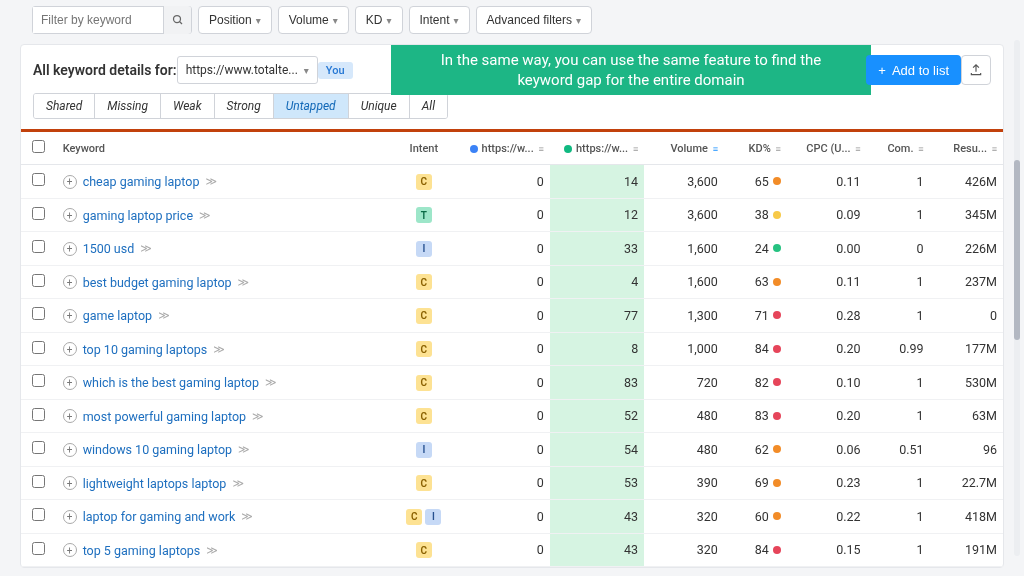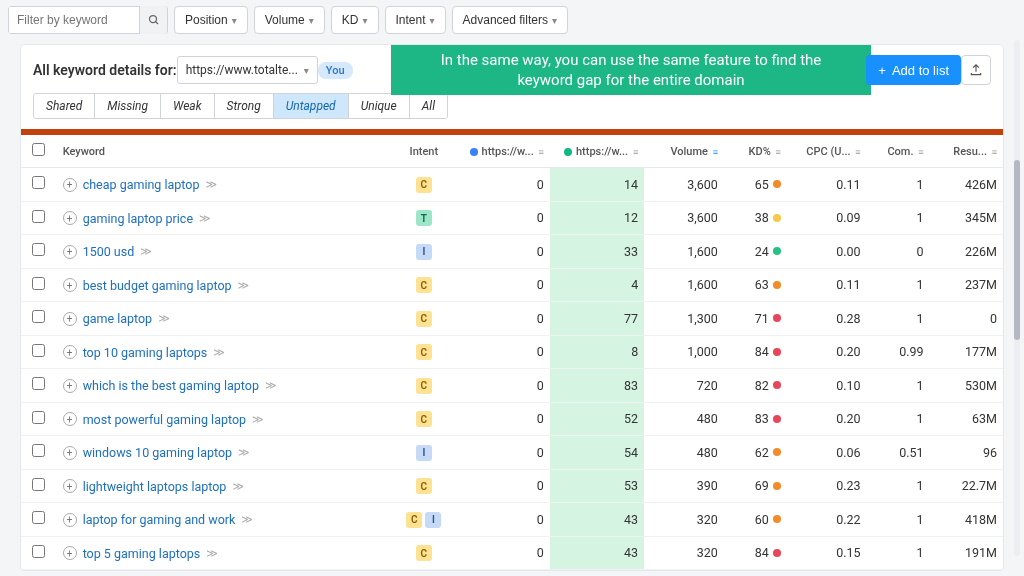--- a/index.html
+++ b/index.html
@@ -1,45 +1,45 @@
 <!DOCTYPE html>
 <html><head>
 <meta charset="utf-8">
 <style>
   * { box-sizing: border-box; margin: 0; padding: 0; }
   body { font-family: -apple-system, BlinkMacSystemFont, "Segoe UI", Roboto, sans-serif; background: #f4f5f7; font-size: 13px; color: #333; }
   .page { width: 1024px; height: 576px; margin: 0 auto; background: #f4f5f7; overflow: hidden; position: relative; }
   .card { background: #fff; margin: 0 20px; border: 1px solid #e5e7eb; border-radius: 4px; }
 
   
-  .filter-row { display: flex; align-items: center; gap: 6px; padding: 6px 20px 10px 8px; }
+  .filter-row { display: flex; align-items: center; gap: 6px; padding: 6px 20px 10px 32px; }
   .kw-input-wrap { display: flex; align-items: center; border: 1px solid #d0d3d9; border-radius: 3px; background: #fff; height: 28px; }
   .kw-input { border: none; outline: none; padding: 0 8px; width: 130px; font-size: 12px; height: 26px; }
   .kw-search-btn { width: 28px; height: 28px; border: none; border-left: 1px solid #d0d3d9; background: #f1f2f4; cursor: pointer; border-radius: 0 3px 3px 0; display: flex; align-items: center; justify-content: center; color: #666; }
   .pill-btn { display: inline-flex; align-items: center; gap: 4px; border: 1px solid #d0d3d9; background: #fff; border-radius: 4px; padding: 0 10px; height: 28px; font-size: 12px; color: #333; cursor: pointer; }
   .chev { font-size: 10px; color: #888; }
 
   
   .card-head { display: flex; align-items: center; padding: 10px 12px; gap: 0; position: relative; }
   .card-head .title { font-weight: 600; font-size: 14px; }
   .domain-select { display: inline-flex; align-items: center; border: 1px solid #d0d3d9; border-radius: 3px; padding: 0 8px; height: 28px; font-size: 12px; cursor: pointer; gap: 6px; }
-  .you-badge { background: #d6e8fb; color: #2778d4; border-radius: 8px; padding: 2px 8px; font-size: 11px; font-weight: 500; }
+  .you-badge { background: #d6e8fb; color: #2778d4; border-radius: 3px; padding: 2px 8px; font-size: 11px; font-weight: 500; }
   .banner { position: absolute; left: 370px; top: 0; bottom: 0; width: 480px; background: #1db685; color: #fff; display: flex; align-items: center; justify-content: center; text-align: center; padding: 8px 36px; font-size: 15px; line-height: 1.35; }
   .add-btn { margin-left: auto; background: #1890ff; color: #fff; border: none; border-radius: 4px; padding: 0 12px; height: 30px; font-size: 13px; font-weight: 500; cursor: pointer; display: inline-flex; align-items: center; gap: 6px; z-index: 2; }
   .export-btn { width: 30px; height: 30px; border: 1px solid #d0d3d9; background: #fff; border-radius: 4px; cursor: pointer; display: inline-flex; align-items: center; justify-content: center; z-index: 2; }
 
   .tab-row { display: flex; align-items: center; padding: 0 12px 10px 12px; gap: 0; margin-top: -2px; font-style: italic; }
   .tab-group { display: inline-flex; border: 1px solid #d0d3d9; border-radius: 3px; overflow: hidden; }
   .tab { padding: 5px 12px; font-size: 12px; background: #fff; border-right: 1px solid #d0d3d9; cursor: pointer; }
   .tab:last-child { border-right: none; }
   .tab.active { background: #cfe7fb; color: #1268b7; }
 
   
   table { width: 100%; border-collapse: collapse; table-layout: fixed; }
-  thead th { font-size: 11px; font-weight: 500; color: #555; text-align: left; padding: 8px 6px; border-top: 6px solid #c2410c; border-bottom: 1px solid #e5e7eb; white-space: nowrap; overflow: hidden; text-overflow: ellipsis; }
+  thead th { font-size: 11px; font-weight: 500; color: #555; text-align: left; padding: 8px 6px; border-top: 3px solid #c2410c; border-bottom: 1px solid #e5e7eb; white-space: nowrap; overflow: hidden; text-overflow: ellipsis; }
   thead th.right, tbody td.right { text-align: right; }
   tbody td { padding: 8px 6px; font-size: 12.5px; border-bottom: 1px solid #f0f1f3; vertical-align: middle; white-space: nowrap; overflow: hidden; text-overflow: ellipsis; }
   .col-check { width: 34px; text-align: center; }
   .col-kw { width: 320px; }
   .col-intent { width: 60px; text-align: center; }
   .col-d1 { width: 90px; }
   .col-d2 { width: 90px; }
   .col-vol { width: 76px; }
   .col-kd { width: 60px; }
   .col-cpc { width: 76px; }

